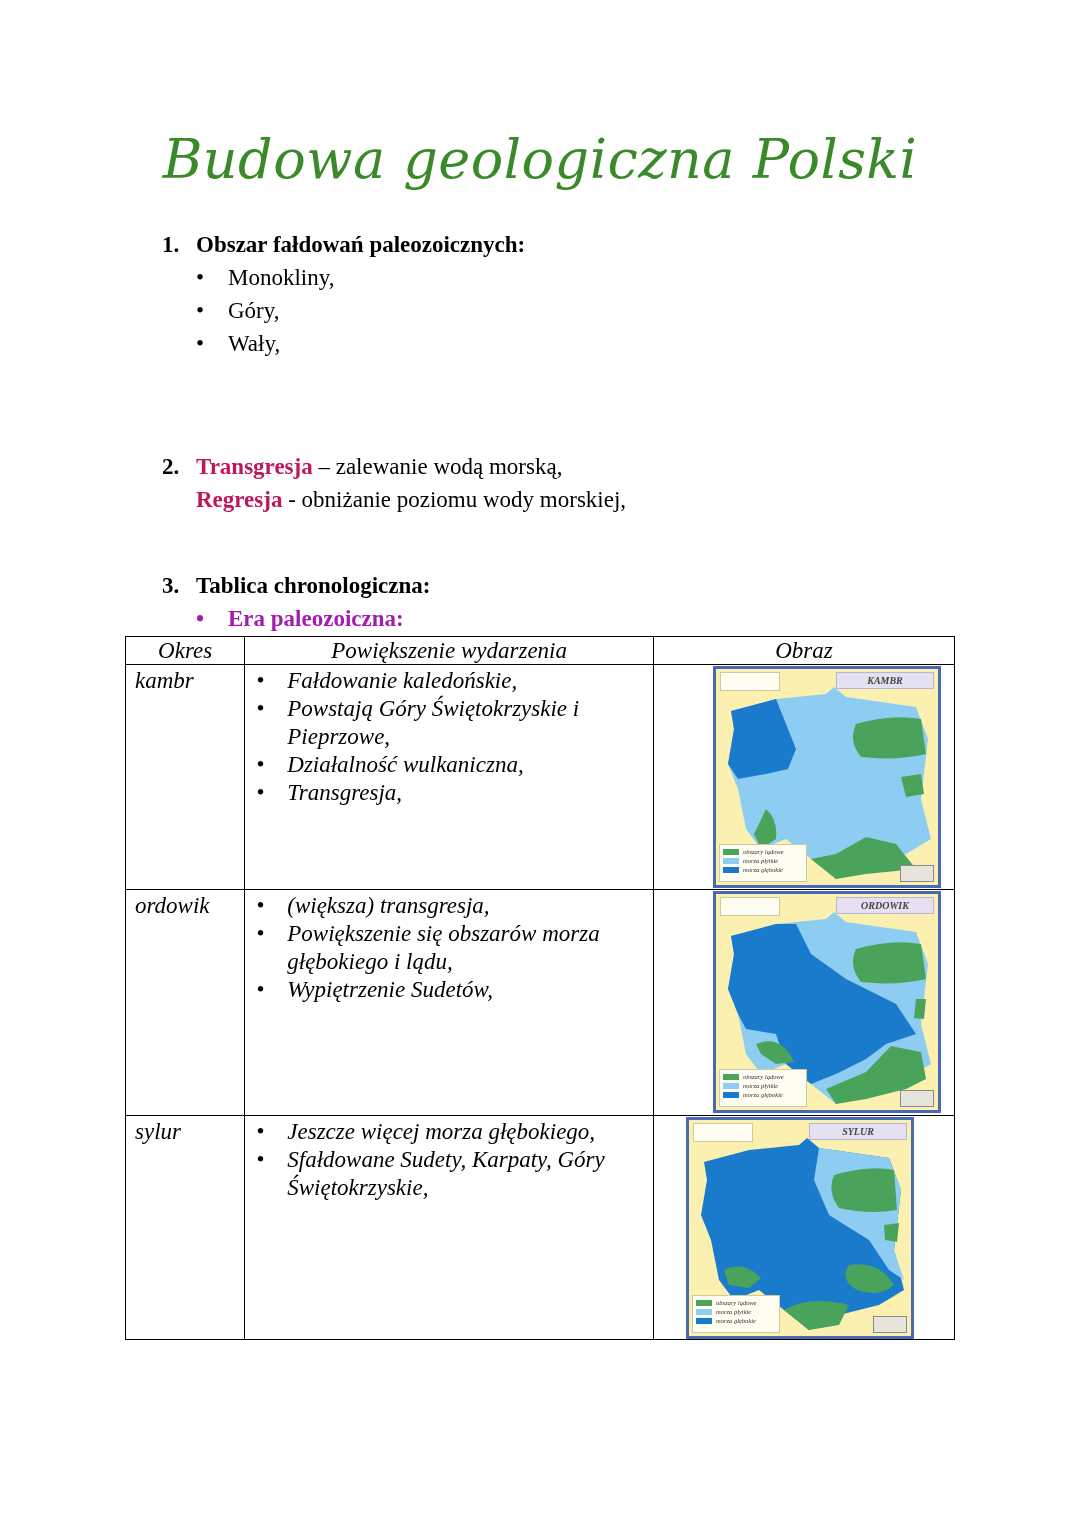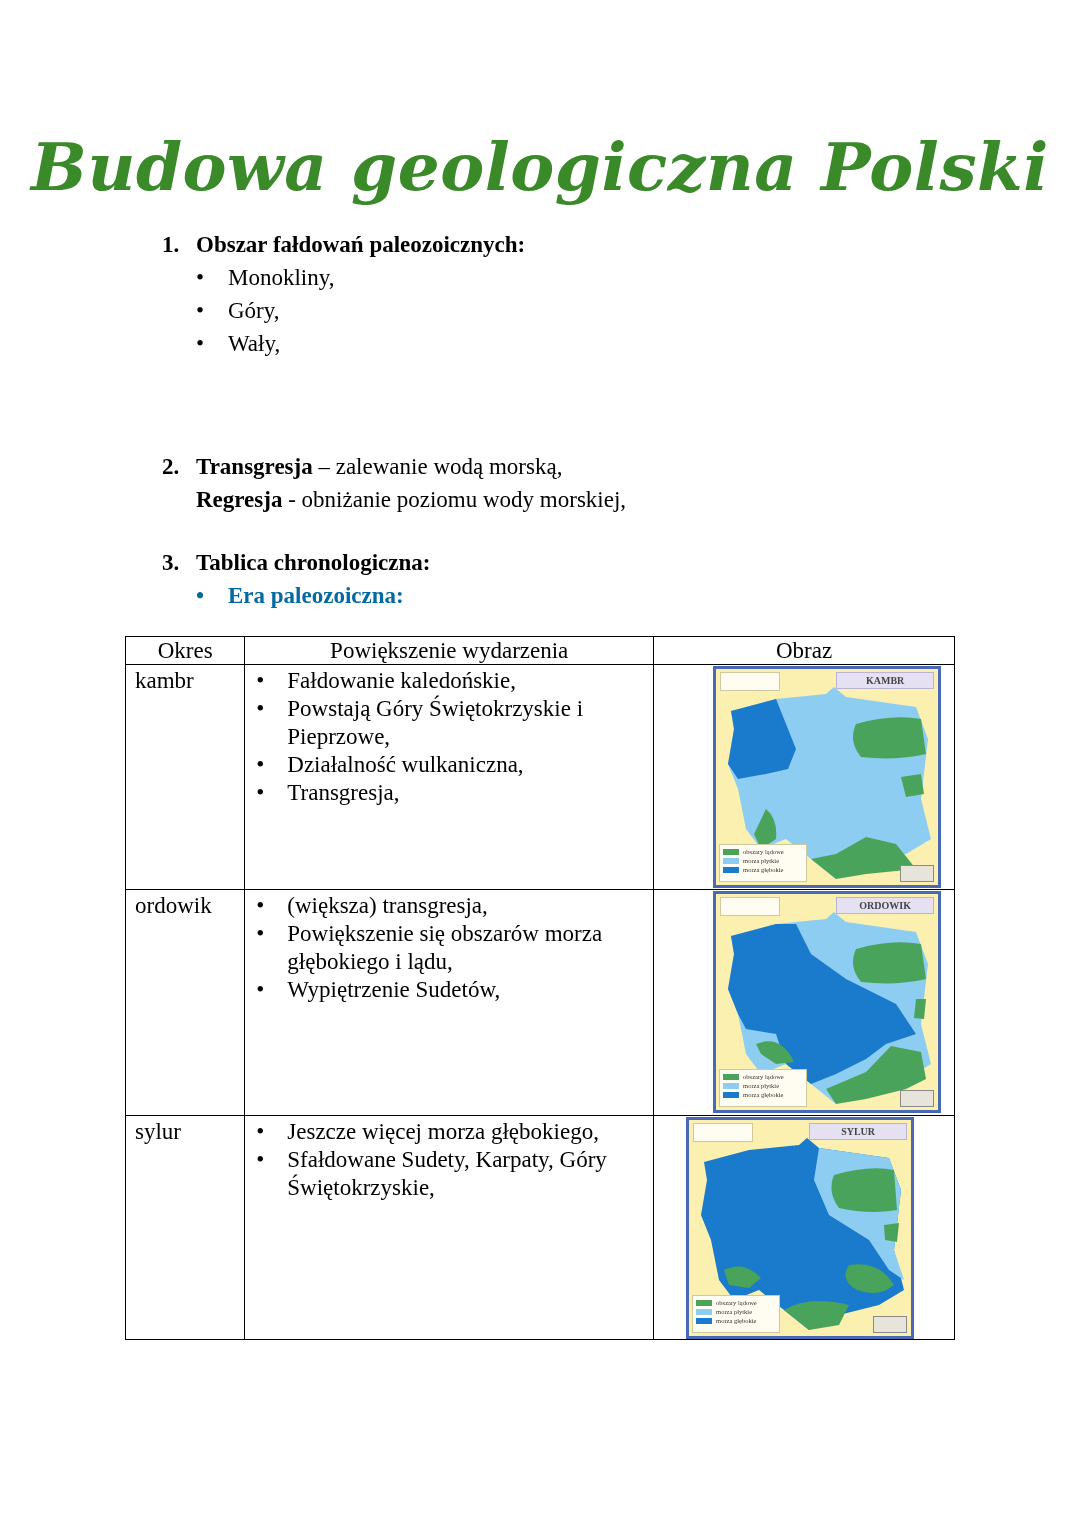--- a/index.html
+++ b/index.html
@@ -1,32 +1,32 @@
 <!DOCTYPE html>
 <html><head>
 <meta charset="utf-8">
 <style>
   html, body { margin: 0; padding: 0; background: #ffffff; }
   body { width: 1080px; height: 1527px; position: relative; overflow: hidden;
          font-family: "Liberation Serif", serif; color: #000; }
   .title { position: absolute; left: 0; width: 1080px; top: 128px; text-align: center;
-           font-family: "DejaVu Serif", serif; font-weight: bold; font-style: italic;
-           font-size: 66px; color: #3a8a2a; letter-spacing: 0.5px; }
+           font-family: "DejaVu Serif", serif; font-weight: normal; font-style: italic;
+           font-size: 54px; color: #3a8a2a; letter-spacing: 0.5px; }
   .sec { position: absolute; left: 162px; font-size: 23px; line-height: 33px; }
   .num { display: inline-block; width: 34px; font-weight: bold; }
   .b { font-weight: bold; }
-  .green { color: #000000; font-weight: bold; }
+  .green { color: #be185d; font-weight: bold; }
   ul.bul { list-style: none; margin: 0; padding: 0; }
   ul.bul li { position: relative; padding-left: 66px; }
   ul.bul li::before { content: "•"; position: absolute; left: 34px; top: 0; }
   .indent { padding-left: 34px; }
 
   table.chron { position: absolute; left: 125px; top: 636px; width: 830px;
                 border-collapse: collapse; font-size: 23px; line-height: 28px; }
-  table.chron th, table.chron td { border: 1.5px solid #000; vertical-align: top; padding: 0; }
+  table.chron th, table.chron td { border: 1.5px solid #000; vertical-align: top; padding: 0; font-style: italic; }
   table.chron th { font-weight: normal; text-align: center; height: 27px; line-height: 27px; }
   td.period { width: 110px; padding: 2px 0 0 9px !important; }
   td.events { width: 412px; }
   td.events ul { list-style: none; margin: 2px 0 0 0; padding: 0; }
   td.events li { position: relative; padding-left: 42px; padding-right: 20px; }
   td.events li::before { content: "•"; position: absolute; left: 11px; }
   td.img { width: 305px; position: relative; }
   .map { position: absolute; top: 1px; width: 228px; height: 222px;
          border: 3px solid #4a69b5; background: #fbf0b0; box-sizing: border-box; overflow: hidden; }
   .map svg { position: absolute; left: 0; top: 0; }
@@ -60,26 +60,26 @@
 
 <div class="sec" style="top:450px;">
   <div>
     <span class="num">2.</span><span class="green">Transgresja</span><span> – zalewanie wodą morską,</span>
   </div>
   <div class="indent">
     <span class="green">Regresja</span><span> - obniżanie poziomu wody morskiej,</span>
   </div>
 </div>
 
-<div class="sec" style="top:546px;">
+<div class="sec" style="top:569px;">
   <div class="b">
     <span class="num">3.</span><span>Tablica chronologiczna:</span>
   </div>
   <ul class="bul">
-    <li class="green" style="color:#0369a1;">Era paleozoiczna:</li>
+    <li class="green" style="color:#a21caf;">Era paleozoiczna:</li>
   </ul>
 </div>
 
 <table class="chron">
   <tbody>
       <tr>
     <th>Okres</th>
     <th>Powiększenie wydarzenia</th>
     <th>Obraz</th>
   </tr>

